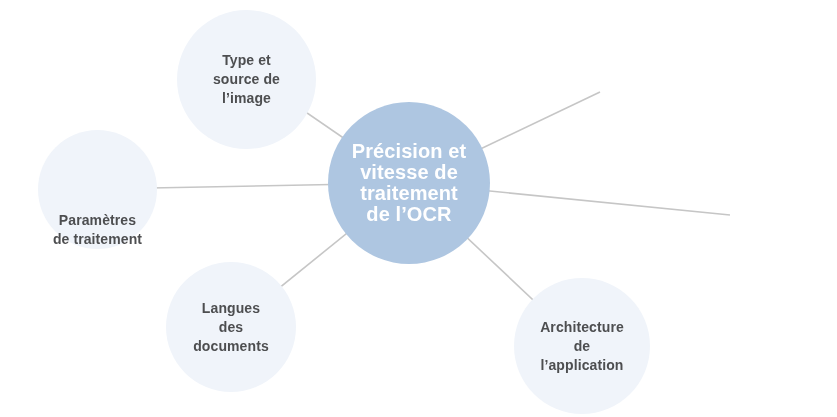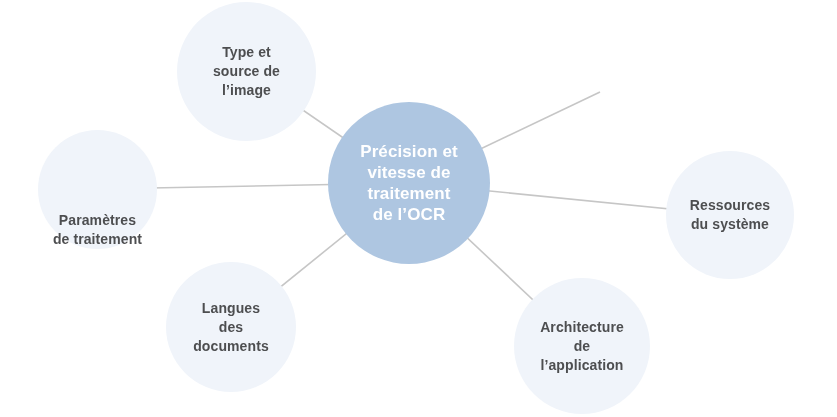--- a/index.html
+++ b/index.html
@@ -45,28 +45,28 @@
     background: var(--node-fill, #f0f4fa);
     color: var(--node-text, #4d4e50);
     font-size: 14px;
   }
   .satellite .label {
     line-height: 19px;
   }
   .central {
     background: var(--center-fill, #aec6e1);
     color: var(--center-text, #ffffff);
-    font-size: 17px;
+    font-size: 20px;
   }
   .central .label {
     line-height: 21px;
   }
   
   .node-central      { left: 328px; top: 102px; width: 162px; height: 162px; }
-  .node-type-source  { left: 177px; top:   2px; width: 139px; height: 139px; }
+  .node-type-source  { left: 177px; top:   10px; width: 139px; height: 139px; }
   .node-qualite      { left: 550px; top:  42px; width: 100px; height: 100px; }
   .node-ressources   { left: 666px; top: 151px; width: 128px; height: 128px; }
   .node-architecture { left: 514px; top: 278px; width: 136px; height: 136px; }
   .node-langues      { left: 166px; top: 262px; width: 130px; height: 130px; }
   .node-parametres   { left:  38px; top: 130px; width: 119px; height: 119px; align-items: flex-end; }
 </style>
 </head>
 <body>
 
 <div class="canvas">
@@ -87,24 +87,20 @@
 de l’OCR</span>
   </div>
 
   <div class="node satellite node-type-source">
     <span class="label">Type et
 source de
 l’image</span>
   </div>
 
 
-  <div class="node satellite node-ressources">
-    <span class="label">Ressources
-du système</span>
-  </div>
 
   <div class="node satellite node-architecture">
     <span class="label">Architecture
 de
 l’application</span>
   </div>
 
   <div class="node satellite node-langues">
     <span class="label">Langues
 des

